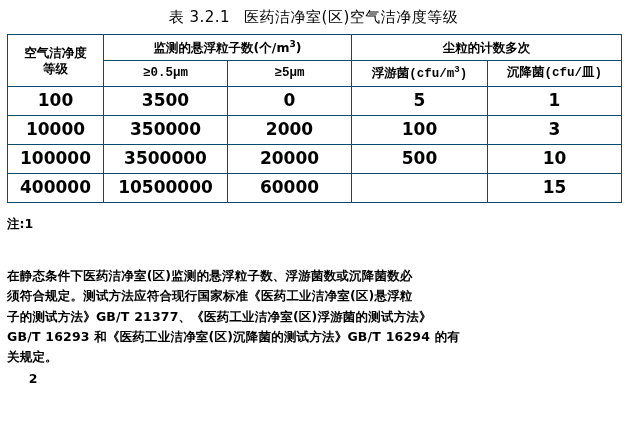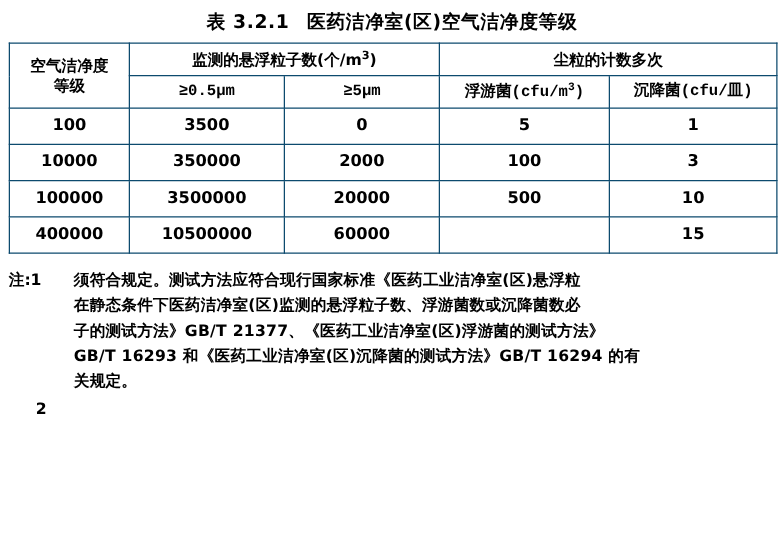--- a/index.html
+++ b/index.html
@@ -17,21 +17,21 @@
   .page {
     position: relative;
     width: 627px;
     height: 432px;
     box-sizing: border-box;
     padding: 0;
   }
   .title {
     text-align: center;
     font-size: 15px;
-    font-weight: bold;
+    font-weight: normal;
     letter-spacing: 0.5px;
     padding-top: 8px;
     padding-bottom: 7px;
   }
   .title .title-num {
     margin-right: 14px;
   }
   table.grid {
     border-collapse: collapse;
     width: 614px;
@@ -50,37 +50,38 @@
   table.grid tr.head td {
     height: 21px;
     font-size: 12.5px;
   }
   table.grid tr.head2 td {
     height: 21px;
     font-family: Liberation Mono, monospace;
   }
   table.grid tr.body td {
     height: 24px;
-    font-size: 13px;
+    font-size: 17px;
   }
   .sup {
     font-size: 9px;
     vertical-align: super;
   }
   .notes {
     margin-top: 11px;
     padding-left: 7px;
     padding-right: 9px;
     font-size: 12.5px;
     line-height: 1.62;
   }
   .note-row {
     display: flex;
     align-items: flex-start;
     margin-bottom: 2px;
+    flex-direction: column;
   }
   .note-label {
     width: 52px;
     flex: 0 0 52px;
     text-align: left;
     font-weight: bold;
     font-size: 12.5px;
     padding-top: 0px;
   }
   .note-label.second {
@@ -163,22 +164,22 @@
         <td></td>
         <td>15</td>
       </tr>
     </tbody>
   </table>
 
   <div class="notes">
     <div class="note-row">
       <div class="note-label">注:1</div>
       <div class="note-body">
+        <div>在静态条件下医药洁净室(区)监测的悬浮粒子数、浮游菌数或沉降菌数必</div>
         <div>须符合规定。测试方法应符合现行国家标准《医药工业洁净室(区)悬浮粒</div>
-        <div>在静态条件下医药洁净室(区)监测的悬浮粒子数、浮游菌数或沉降菌数必</div>
         <div>子的测试方法》GB/T 21377、《医药工业洁净室(区)浮游菌的测试方法》</div>
         <div>GB/T 16293 和《医药工业洁净室(区)沉降菌的测试方法》GB/T 16294 的有</div>
         <div>关规定。</div>
       </div>
     </div>
     <div class="note-row">
       <div class="note-label second">2</div>
       <div class="note-body">
       </div>
     </div>

